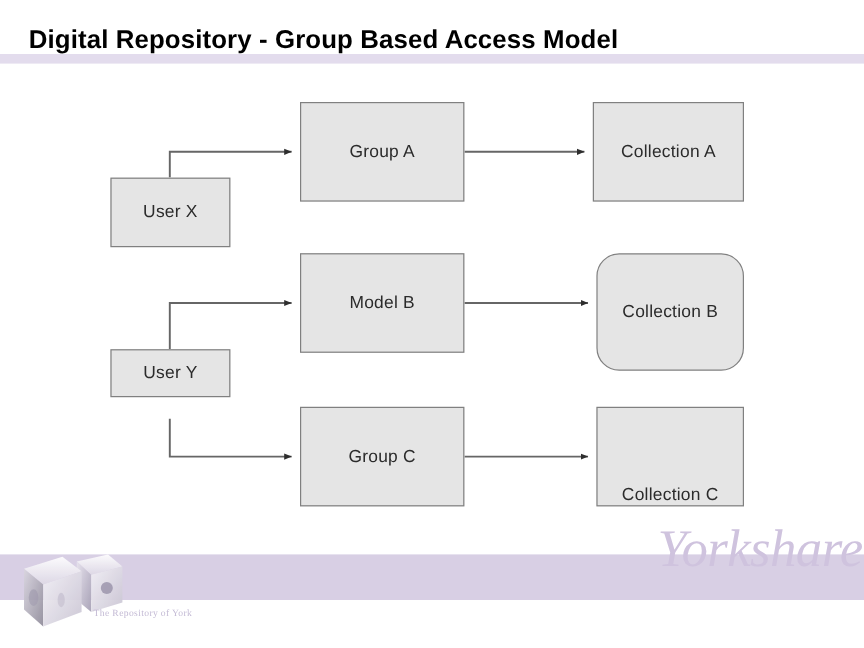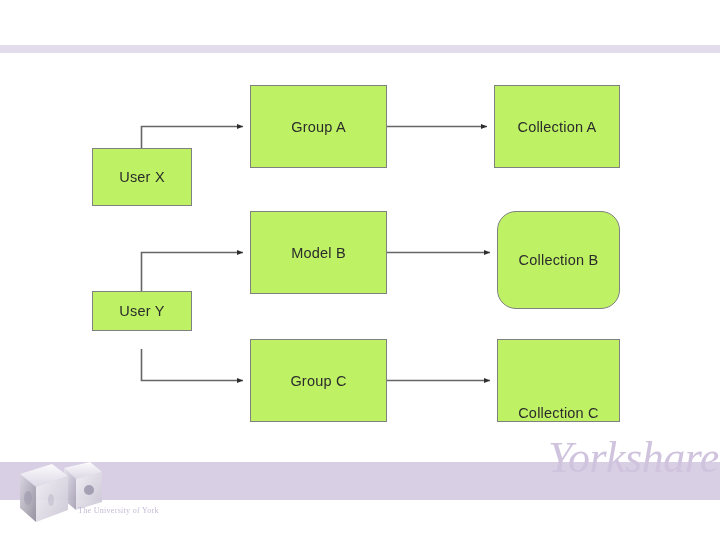--- a/index.html
+++ b/index.html
@@ -63,21 +63,21 @@
   #diagram svg {
     position: absolute;
     left: 0; top: 0;
     display: block;
   }
 
   .node-box {
     position: absolute;
     box-sizing: border-box;
     border: 1px solid #808080;
-    background: #bef264;
+    background: #e5e5e5;
     display: flex;
     align-items: center;
     justify-content: center;
   }
   .node-label {
     font-size: 14.5px;
     color: #2b2b2b;
     font-family: "Liberation Sans", sans-serif;
     letter-spacing: 0.2px;
     white-space: nowrap;
@@ -132,20 +132,23 @@
     white-space: nowrap;
     letter-spacing: -0.5px;
     line-height: 48px;
   }
 </style>
 </head>
 <body>
 
 <div id="slide">
 
+  <div id="title-block">
+    <div id="page-title">Digital Repository - Group Based Access Model</div>
+  </div>
   <div id="title-rule"></div>
 
   <div id="diagram">
 
     <svg width="720" height="540" viewBox="0 0 720 540">
       <defs>
         <marker id="arrowhead" markerWidth="7" markerHeight="7" refX="6.2" refY="3" orient="auto" markerUnits="userSpaceOnUse">
           <path d="M0,0.4 L6.4,3 L0,5.6 z" fill="#2e2e2e"></path>
         </marker>
       </defs>
@@ -239,15 +242,15 @@
       <circle cx="75" cy="42" r="5" fill="#8d87a0" opacity="0.75"></circle>
 
       <polygon points="6,26 38,16 54,28 22,39" fill="url(#cubeTop)"></polygon>
       <polygon points="6,26 22,39 22,74 6,60" fill="url(#cubeFaceL)"></polygon>
       <polygon points="22,39 54,28 54,62 22,74" fill="url(#cubeFaceR)"></polygon>
       <ellipse cx="14" cy="50" rx="4" ry="7" fill="#9a94a8" opacity="0.6"></ellipse>
       <ellipse cx="37" cy="52" rx="3" ry="6" fill="#b7b1c4" opacity="0.5"></ellipse>
     </g>
   </svg>
 
-  <div id="footer-tagline">The University of York</div>
+  <div id="footer-tagline">The Repository of York</div>
 
 </div>
 
 </body></html>

